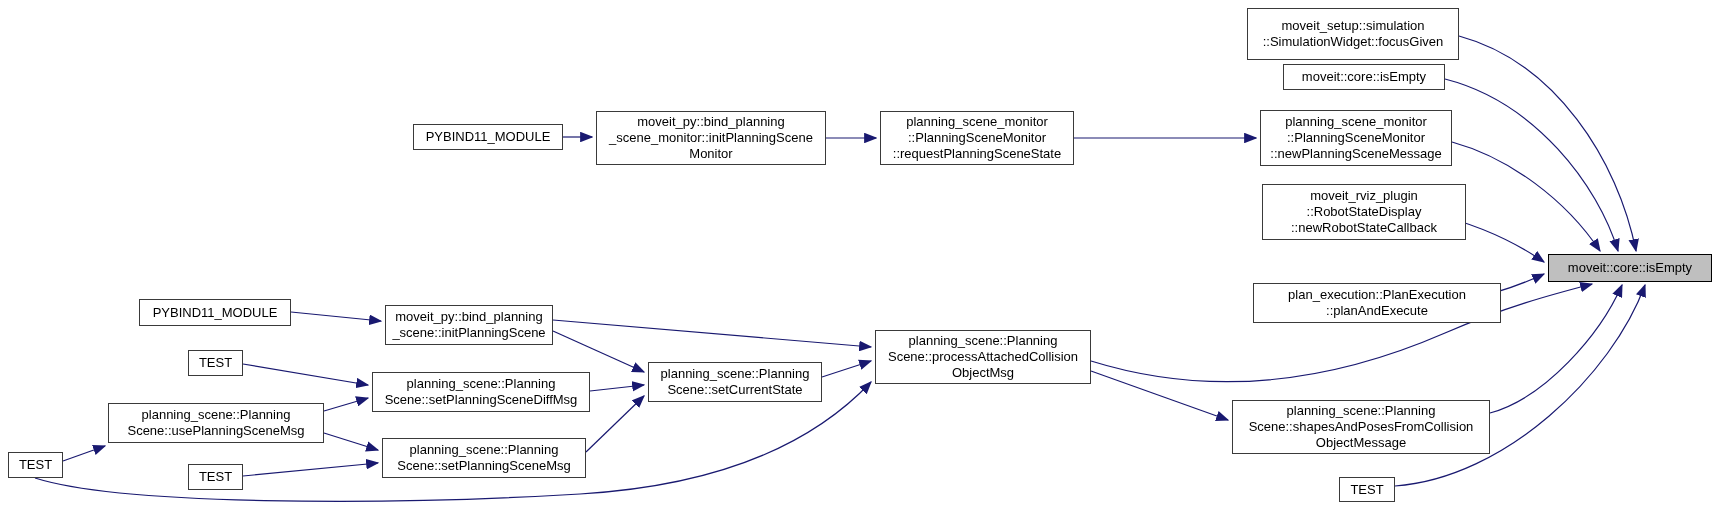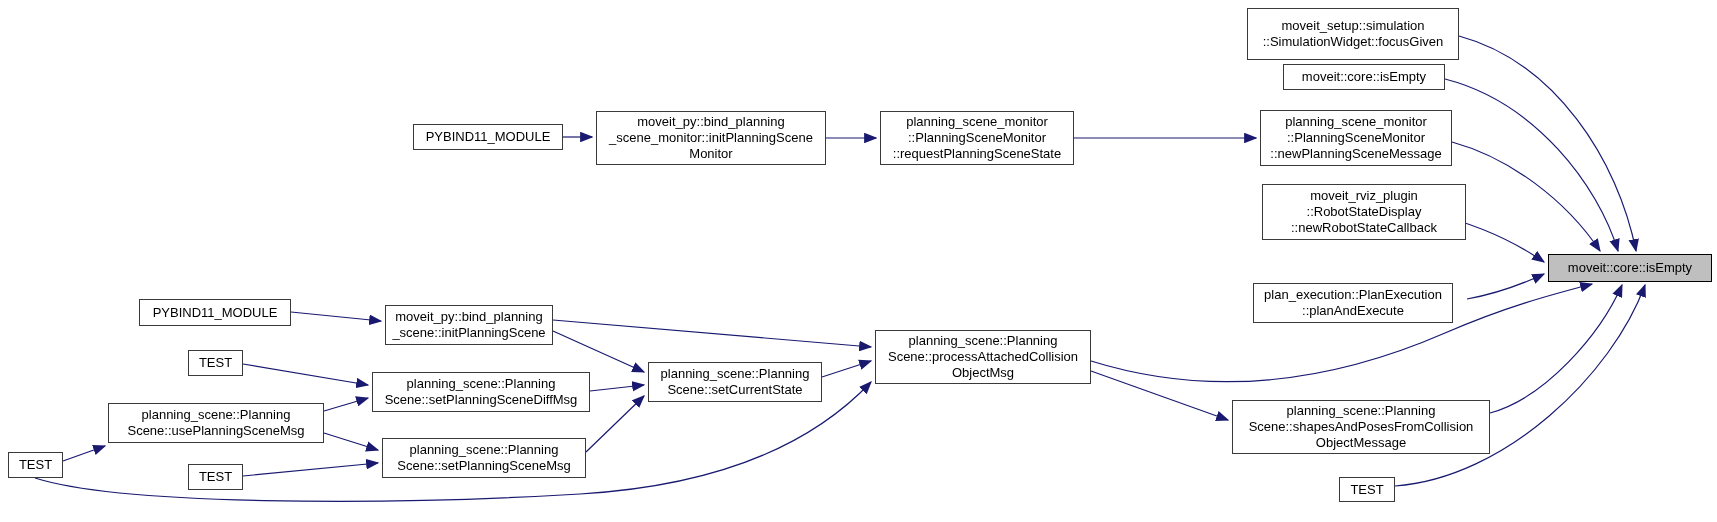--- a/index.html
+++ b/index.html
@@ -82,21 +82,21 @@
   <div class="node" style="left:1260px; top:110px; width:192px; height:56px;">planning_scene_monitor
 ::PlanningSceneMonitor
 ::newPlanningSceneMessage</div>
   <div class="node" style="left:1247px; top:8px; width:212px; height:52px;">moveit_setup::simulation
 ::SimulationWidget::focusGiven</div>
   <div class="node" style="left:1283px; top:64px; width:162px; height:26px;">moveit::core::isEmpty</div>
   <div class="node" style="left:1262px; top:184px; width:204px; height:56px;">moveit_rviz_plugin
 ::RobotStateDisplay
 ::newRobotStateCallback</div>
   <div class="node highlight" style="left:1548px; top:254px; width:164px; height:28px;">moveit::core::isEmpty</div>
-  <div class="node" style="left:1253px; top:283px; width:200px; height:40px;">plan_execution::PlanExecution
+  <div class="node" style="left:1253px; top:283px; width:248px; height:40px;">plan_execution::PlanExecution
 ::planAndExecute</div>
   <div class="node" style="left:139px; top:299px; width:152px; height:27px;">PYBIND11_MODULE</div>
   <div class="node" style="left:385px; top:305px; width:168px; height:40px;">moveit_py::bind_planning
 _scene::initPlanningScene</div>
   <div class="node" style="left:188px; top:350px; width:55px; height:26px;">TEST</div>
   <div class="node" style="left:372px; top:372px; width:218px; height:40px;">planning_scene::Planning
 Scene::setPlanningSceneDiffMsg</div>
   <div class="node" style="left:108px; top:403px; width:216px; height:40px;">planning_scene::Planning
 Scene::usePlanningSceneMsg</div>
   <div class="node" style="left:382px; top:438px; width:204px; height:40px;">planning_scene::Planning

